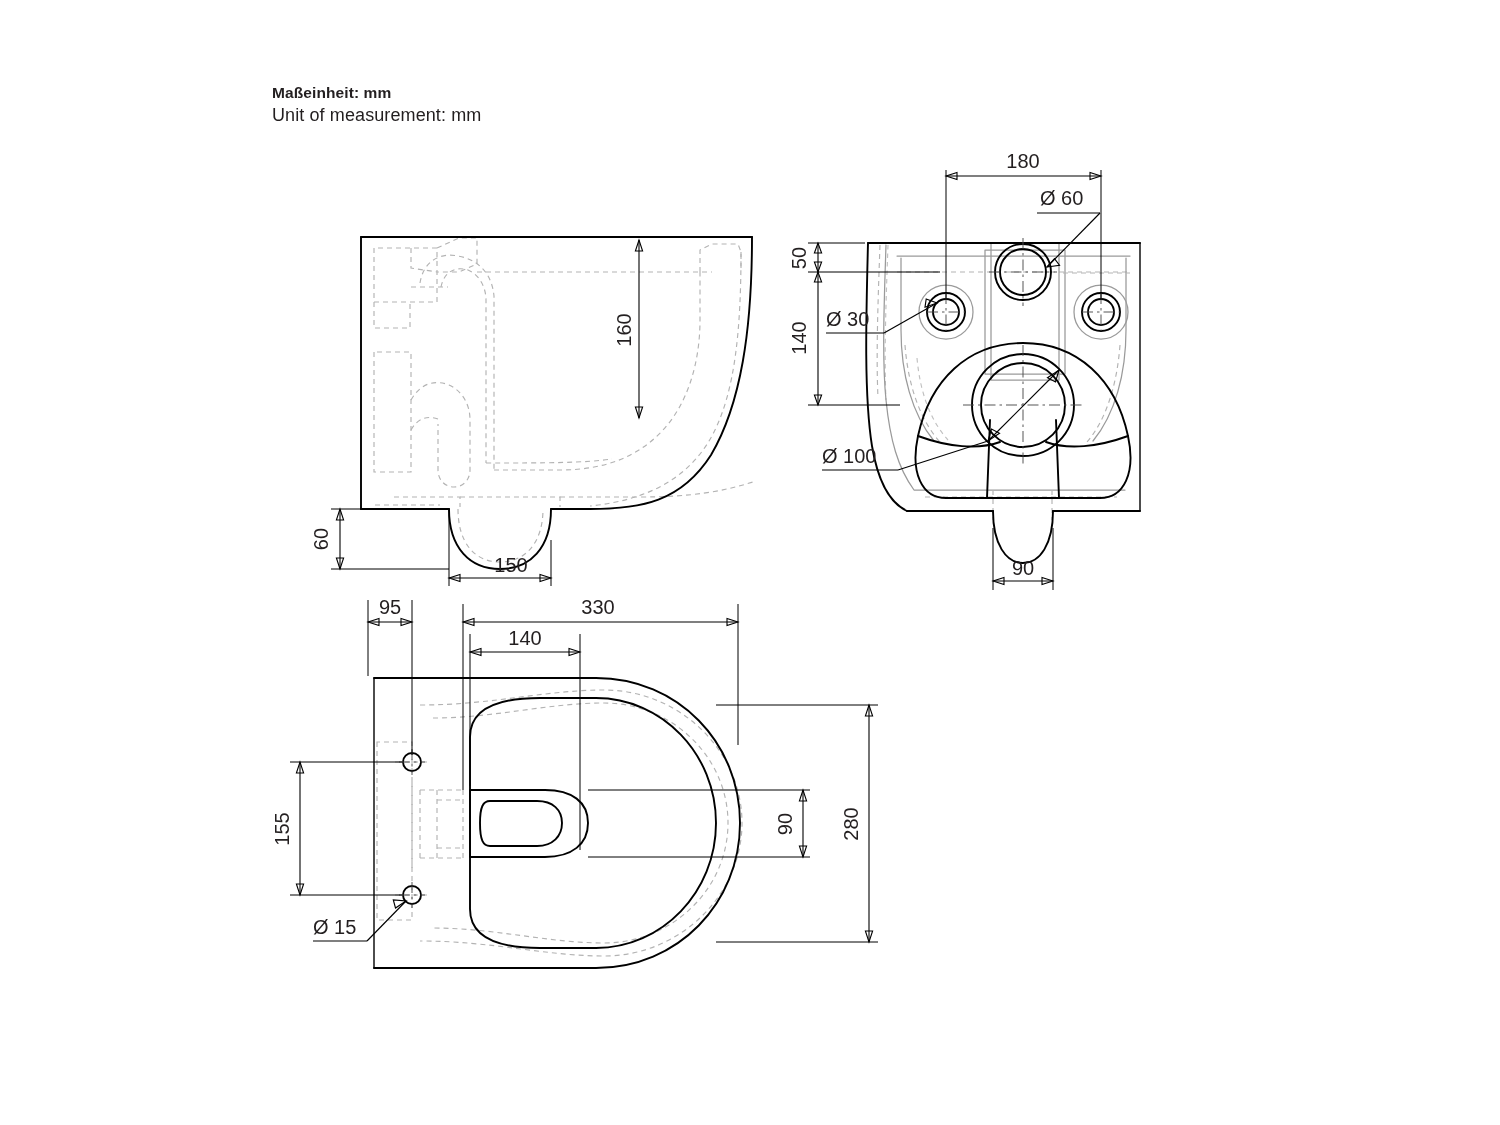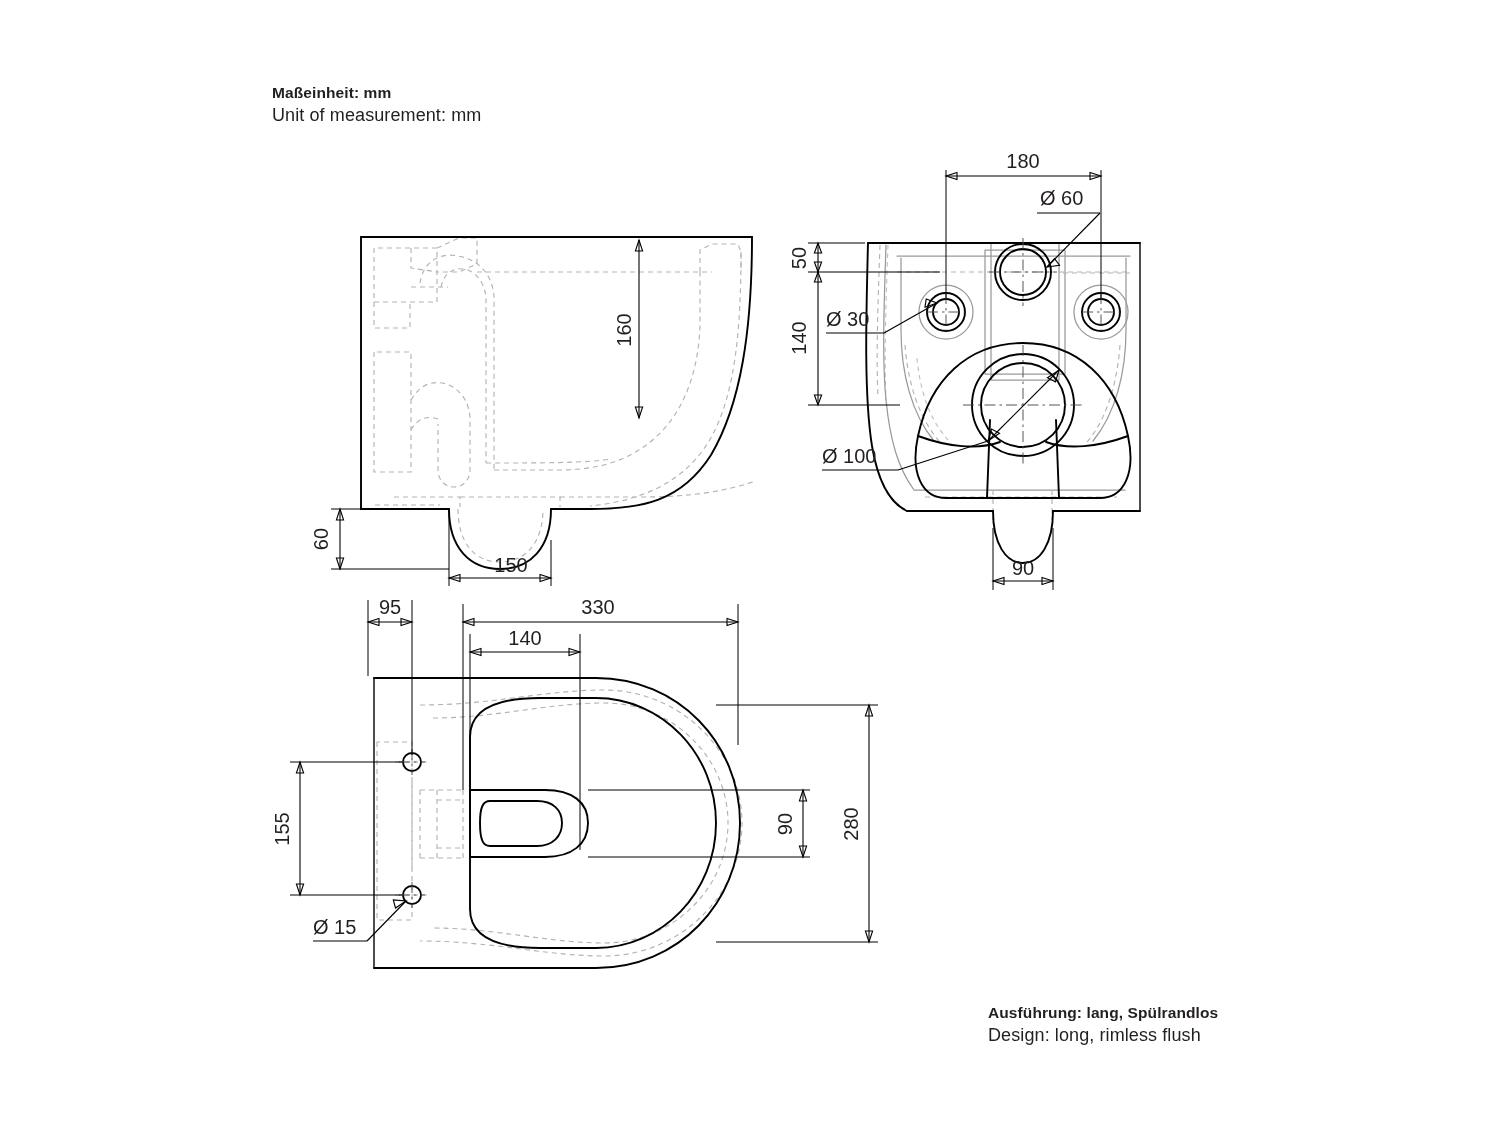--- a/index.html
+++ b/index.html
@@ -60,24 +60,20 @@
 </head>
 <body>
 
 <div id="drawing-root">
 
   <div class="txt-block" id="header-note">
     <div class="txt-bold">Maßeinheit: mm</div>
     <div class="txt-reg">Unit of measurement: mm</div>
   </div>
 
-  <div class="txt-block" id="footer-note">
-    <div class="txt-bold">Ausführung: lang, Spülrandlos</div>
-    <div class="txt-reg">Design: long, rimless flush</div>
-  </div>
 
   <svg width="1500" height="1125" viewBox="0 0 1500 1125">
 
     <g>
 
       <g>
 
         <path class="hid" d="M374,248 L374,302 L437,302 L437,248 Z"></path>
         <path class="hid" d="M374,302 L374,328 L410,328 L410,302"></path>
         <path class="hid" d="M374,352 L374,472 L411,472 L411,352 Z"></path>

